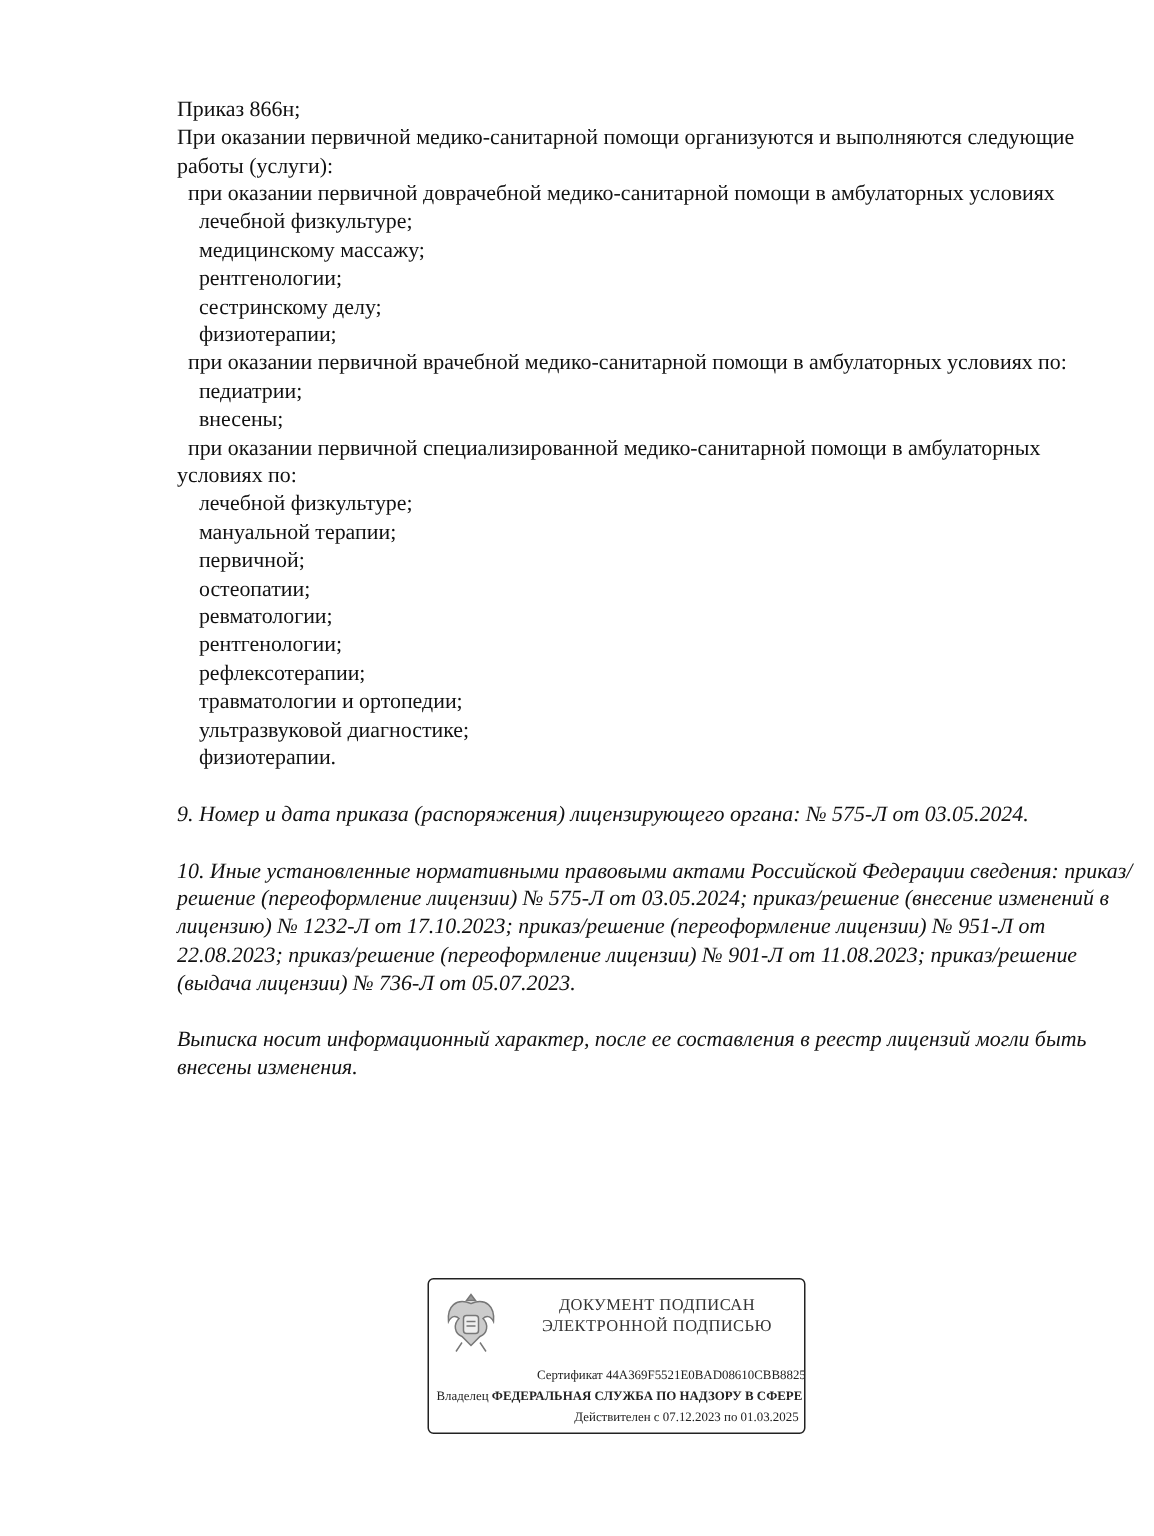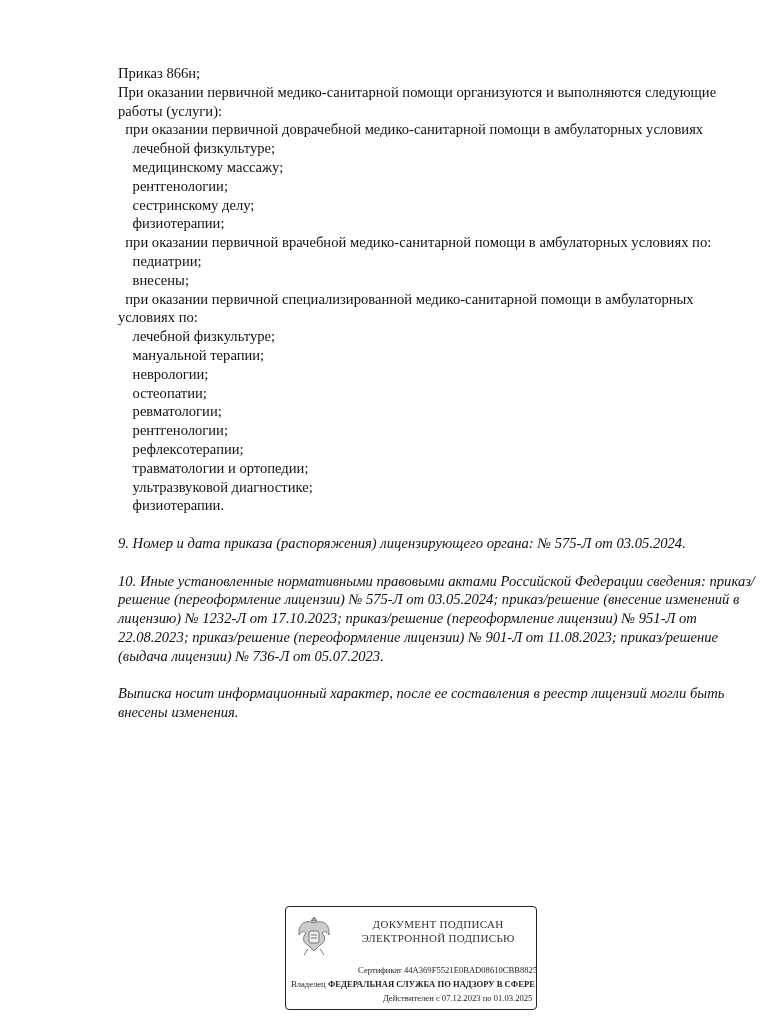--- a/index.html
+++ b/index.html
@@ -3,21 +3,21 @@
 <meta charset="utf-8">
 <style>
   html, body { margin: 0; padding: 0; background: #ffffff; }
   body { width: 769px; height: 1024px; position: relative; overflow: hidden;
          font-family: "Liberation Serif", serif; color: #111; }
   .content { position: absolute; left: 90px; top: 64px; width: 640px;
              font-size: 14.6px; line-height: 18.8px; margin-left: 28px; }
   .line { white-space: pre; }
   .gap { height: 18.8px; }
   .para { white-space: normal; font-style: italic; }
-  .stamp { position: absolute; left: 285px; top: 906px; width: 252px; height: 104px;
+  .stamp { position: absolute; left: 285px; top: 852px; width: 252px; height: 104px;
            border: 1.5px solid #222; border-radius: 4px; box-sizing: border-box;
            overflow: hidden; padding-left: 44px; }
   .stamp-title { position: absolute; left: 62px; top: 10px; width: 180px; text-align: center;
                  font-size: 11px; line-height: 14px; letter-spacing: 0.3px; color: #333; }
   .emblem { position: absolute; left: 8px; top: 4px; width: 40px; height: 48px; }
   .stamp-info { position: absolute; left: 5px; top: 56px; font-size: 8.6px; line-height: 14px;
                 white-space: nowrap; color: #222; text-align: center; }
   .stamp-info b { font-weight: bold; }
 </style>
 </head>
@@ -34,21 +34,21 @@
       <div class="line">    рентгенологии;</div>
       <div class="line">    сестринскому делу;</div>
       <div class="line">    физиотерапии;</div>
       <div class="line">  при оказании первичной врачебной медико-санитарной помощи в амбулаторных условиях по:</div>
       <div class="line">    педиатрии;</div>
       <div class="line">    внесены;</div>
       <div class="line">  при оказании первичной специализированной медико-санитарной помощи в амбулаторных</div>
       <div class="line">условиях по:</div>
       <div class="line">    лечебной физкультуре;</div>
       <div class="line">    мануальной терапии;</div>
-      <div class="line">    неврологии;</div>
+      <div class="line">    первичной;</div>
       <div class="line">    остеопатии;</div>
       <div class="line">    ревматологии;</div>
       <div class="line">    рентгенологии;</div>
       <div class="line">    рефлексотерапии;</div>
       <div class="line">    травматологии и ортопедии;</div>
       <div class="line">    ультразвуковой диагностике;</div>
       <div class="line">    физиотерапии.</div>
     </div>
   <div class="gap"></div>
   <div class="para">9. Номер и дата приказа (распоряжения) лицензирующего органа: № 575-Л от 03.05.2024.</div>

